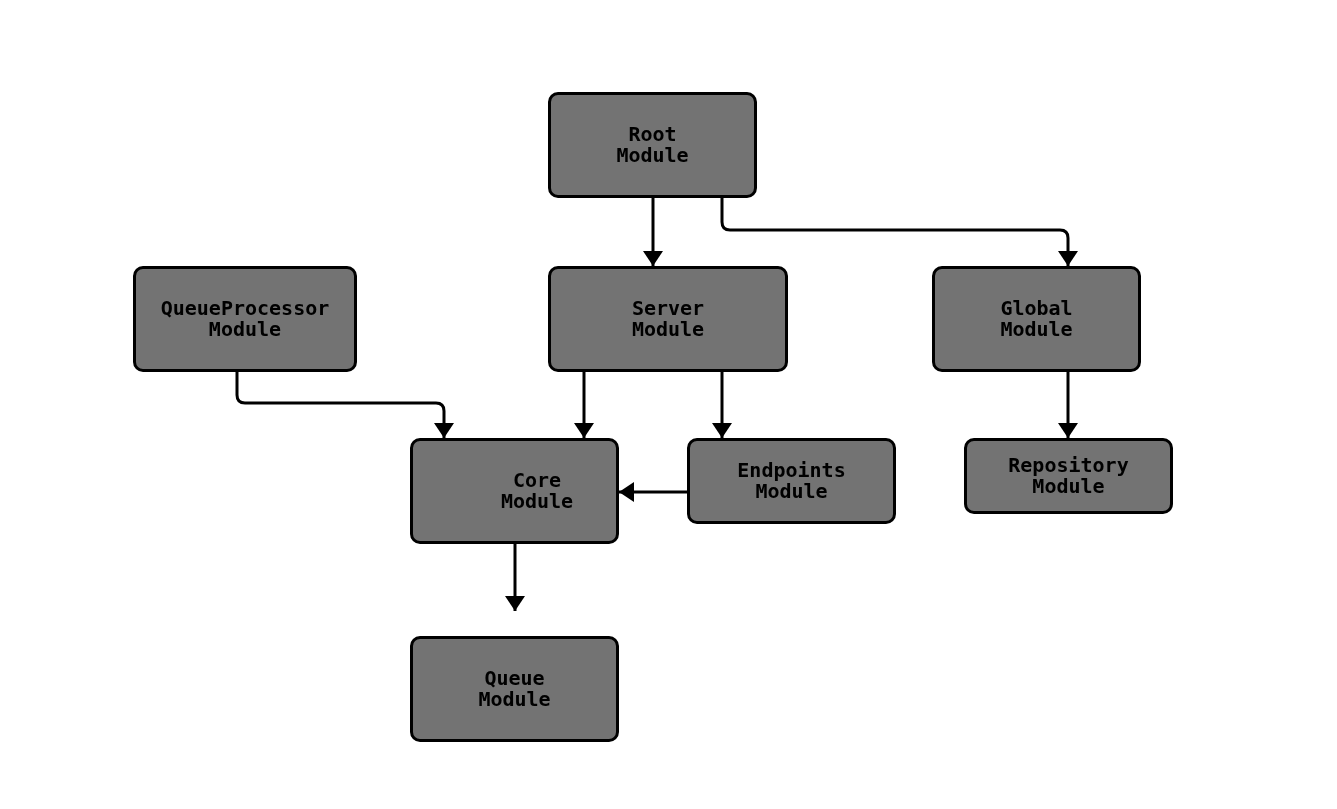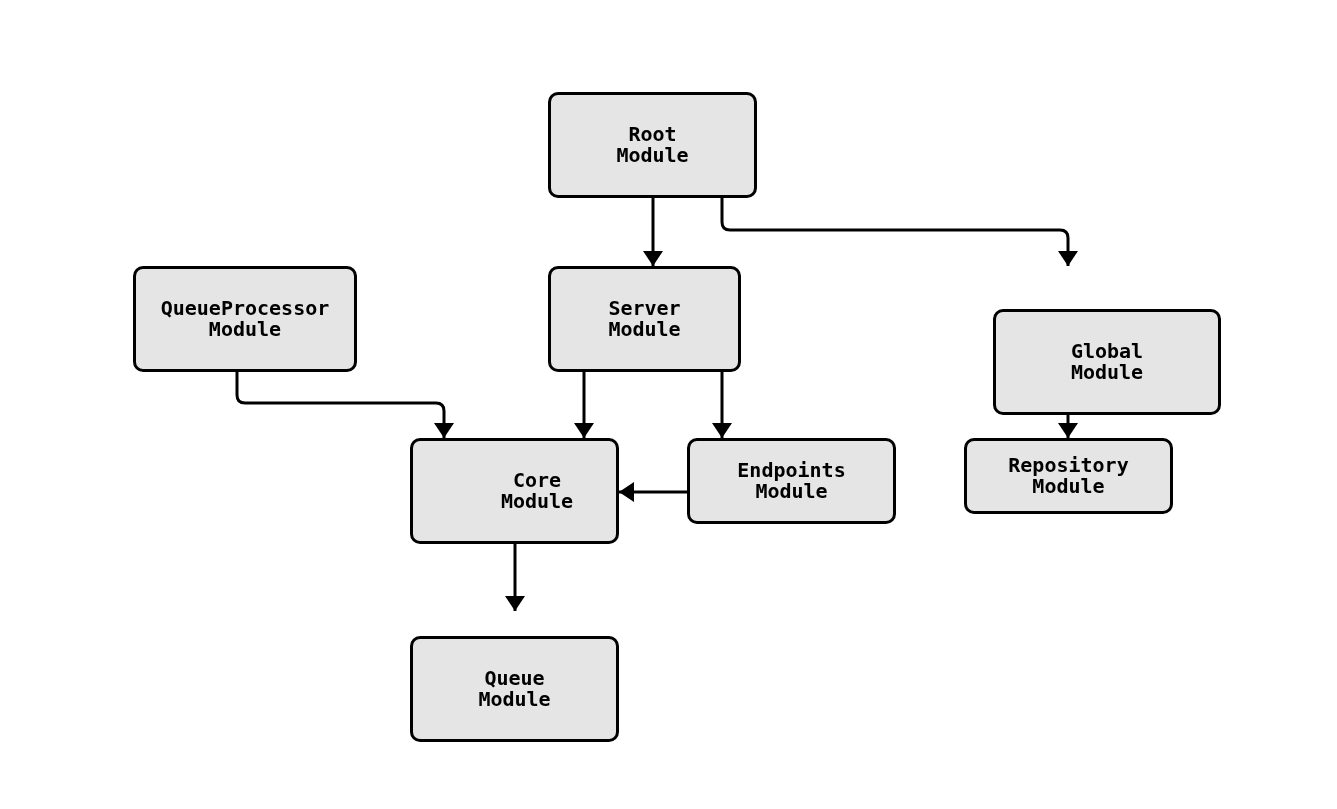--- a/index.html
+++ b/index.html
@@ -24,21 +24,21 @@
     fill: none;
     stroke: #000000;
     stroke-width: 3;
     stroke-linejoin: round;
   }
   .node {
     position: absolute;
     box-sizing: border-box;
     border: 3px solid #000000;
     border-radius: 10px;
-    background: #e5e5e5;
+    background: #737373;
     display: flex;
     align-items: center;
     justify-content: center;
   }
   .node .label {
     font-weight: bold;
     font-size: 20px;
     line-height: 21px;
     color: #000000;
     text-align: center;
@@ -69,26 +69,26 @@
   <div class="node" style="left:548px; top:92px; width:209px; height:106px;">
     <span class="label">Root
 Module</span>
   </div>
 
   <div class="node" style="left:133px; top:266px; width:224px; height:106px;">
     <span class="label">QueueProcessor
 Module</span>
   </div>
 
-  <div class="node" style="left:548px; top:266px; width:193px; height:106px;">
+  <div class="node" style="left:548px; top:266px; width:240px; height:106px;">
     <span class="label">Server
 Module</span>
   </div>
 
-  <div class="node" style="left:993px; top:266px; width:228px; height:106px;margin-top:43px;">
+  <div class="node" style="left:932px; top:266px; width:209px; height:106px;">
     <span class="label">Global
 Module</span>
   </div>
 
   <div class="node" style="left:410px; top:438px; width:209px; height:106px;padding-left:45px;">
     <span class="label">Core
 Module</span>
   </div>
 
   <div class="node" style="left:687px; top:438px; width:209px; height:86px;">

